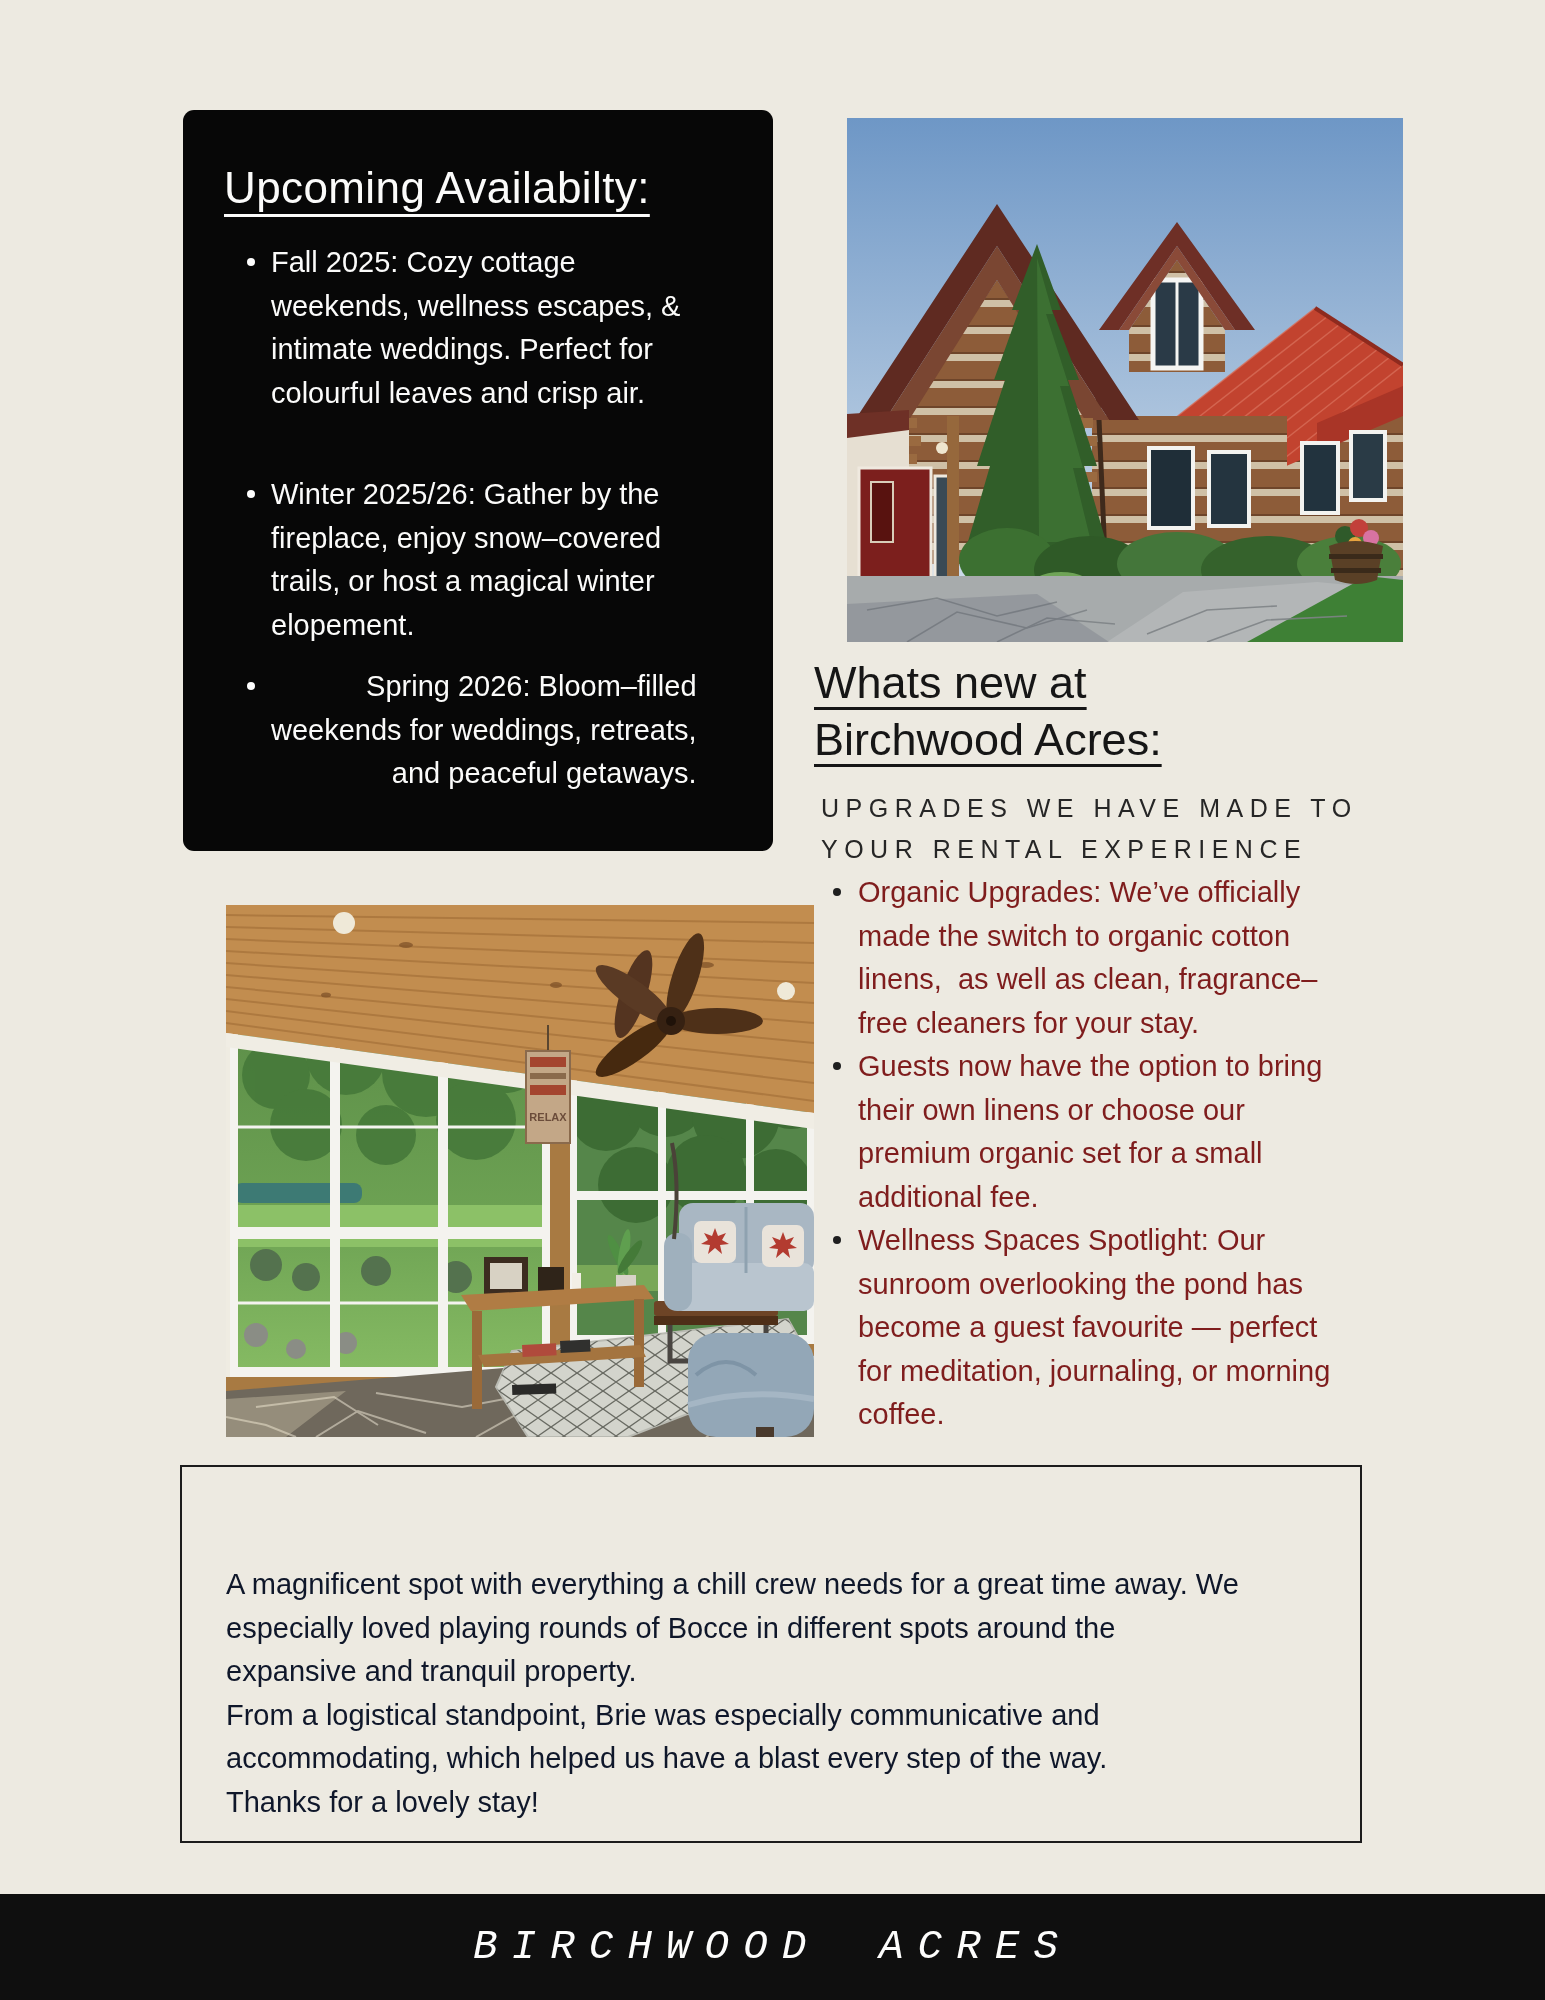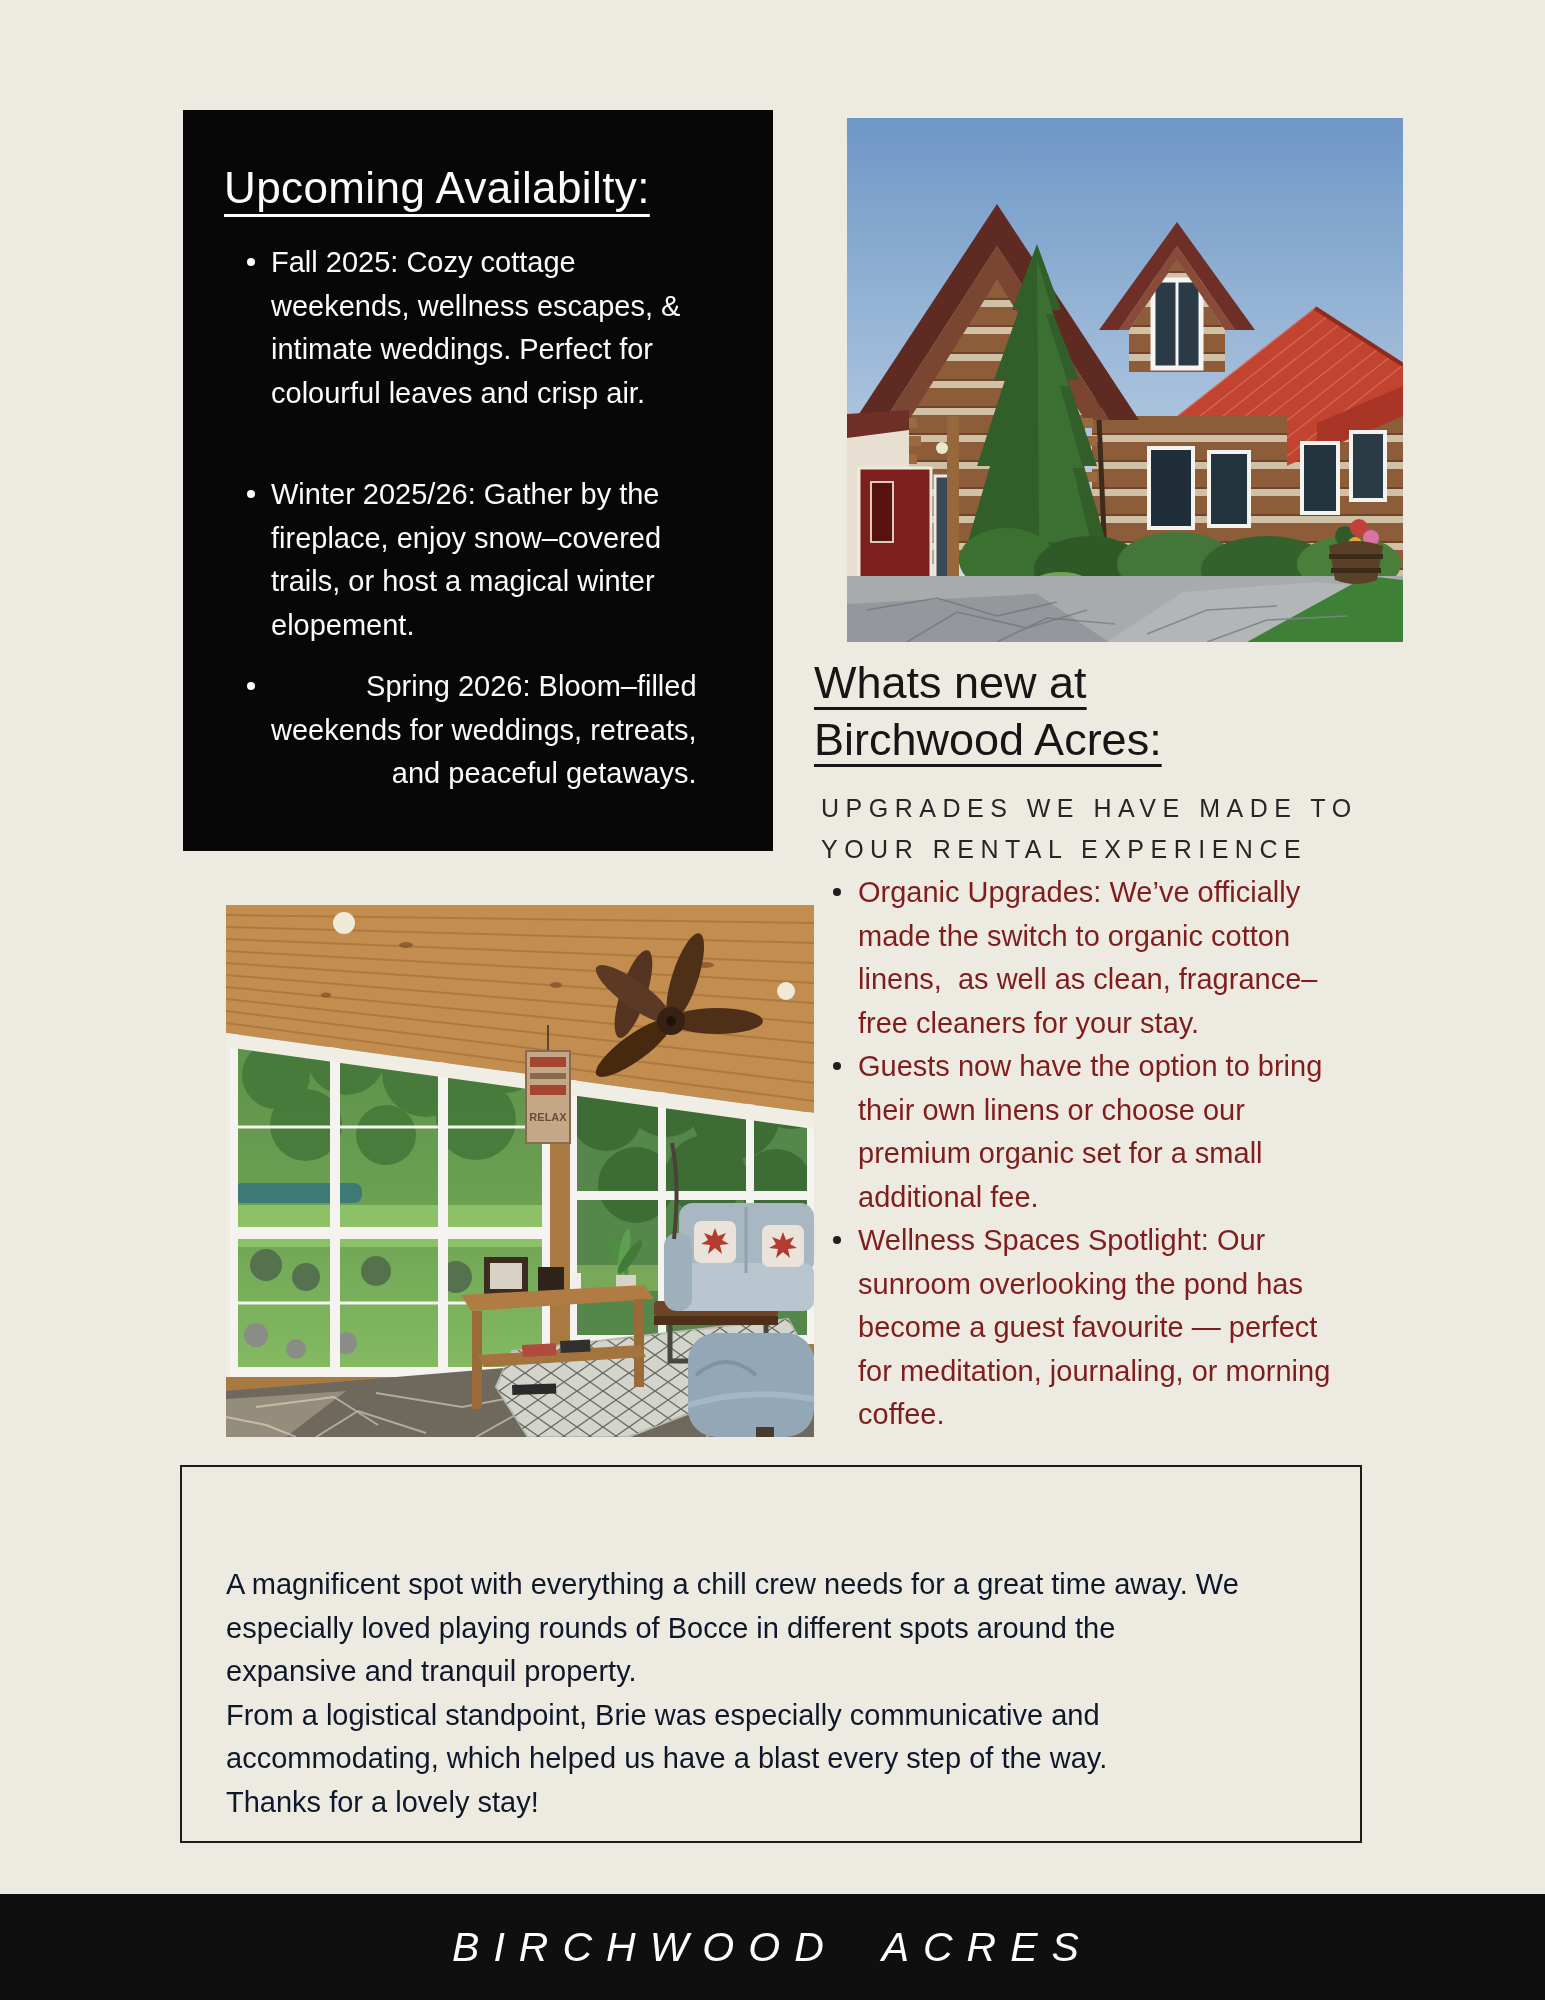--- a/index.html
+++ b/index.html
@@ -1,20 +1,20 @@
 <!DOCTYPE html>
 <html><head>
 <meta charset="utf-8">
 <style>
   html,body{margin:0;padding:0;background:#edeae1;}
   #page{position:relative;width:1545px;height:2000px;background:#edeae1;overflow:hidden;
         font-family:"Liberation Sans","DejaVu Sans",sans-serif;color:#1f1f1f;}
 
   
-  .avail{position:absolute;left:183px;top:110px;width:590px;height:741px;background:#070707;color:#fbfbfa;}
+  .avail{position:absolute;left:183px;top:110px;width:590px;height:741px;background:#070707;color:#fbfbfa;border-radius:11px;}
   .avail h1{position:absolute;left:41px;top:53px;margin:0;font-size:44px;font-weight:400;letter-spacing:.4px;
             text-decoration:underline;text-decoration-thickness:3px;text-underline-offset:11px;white-space:pre;}
   ul.plain{list-style:none;margin:0;padding:0;}
   .avail li{position:absolute;left:64px;padding-left:24px;font-size:29px;line-height:43.5px;white-space:pre;}
   .avail li::before{content:"";position:absolute;left:0;top:17px;width:8px;height:8px;border-radius:50%;background:#fdfdfd;}
   .avail li:nth-child(1){top:131px;}
   .avail li:nth-child(2){top:363px;}
   .avail li:nth-child(3){top:555px;text-align:right;}
 
   
@@ -35,21 +35,21 @@
 
   
   .review{position:absolute;left:180px;top:1465px;width:1182px;height:378px;border:2px solid #1c1c1c;box-sizing:border-box;background:transparent;}
   .review h2{position:absolute;left:44px;top:18px;margin:0;font-size:41px;font-weight:400;color:#161616;
              text-decoration:underline;text-decoration-thickness:3px;text-underline-offset:10px;white-space:pre;}
   .review p{position:absolute;left:44px;top:96px;margin:0;font-size:29px;line-height:43.5px;white-space:pre;color:#0f172a;}
 
   
   .footer{position:absolute;left:0;top:1894px;width:1545px;height:106px;background:#0f0f0f;
           display:flex;align-items:center;justify-content:center;}
-  .footer span{font-family:Liberation Sans, sans-serif;font-style:italic;font-size:41px;
+  .footer span{font-family:Liberation Mono, monospace;font-style:italic;font-size:41px;
                letter-spacing:14px;word-spacing:20px;color:#fdfdfc;white-space:pre;}
 </style>
 </head>
 <body>
 
 <div id="page">
 
   <section class="avail">
     <h1>Upcoming Availabilty:</h1>
     <ul class="plain">

